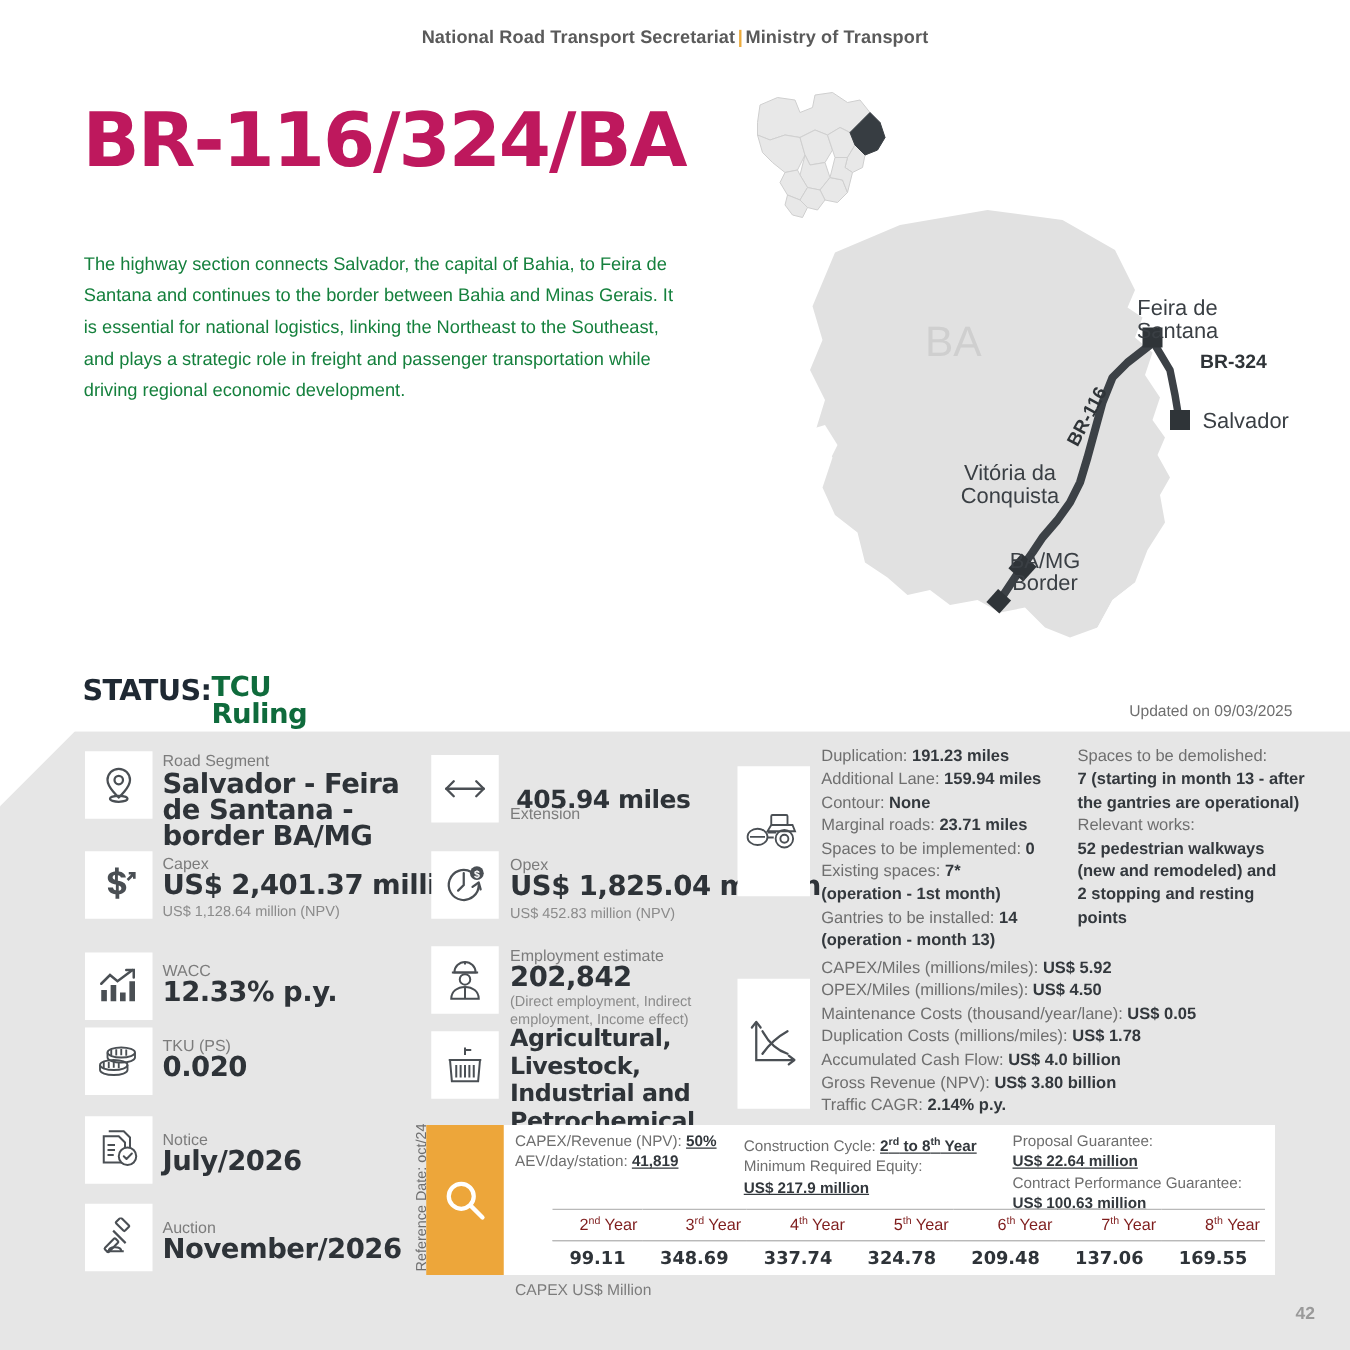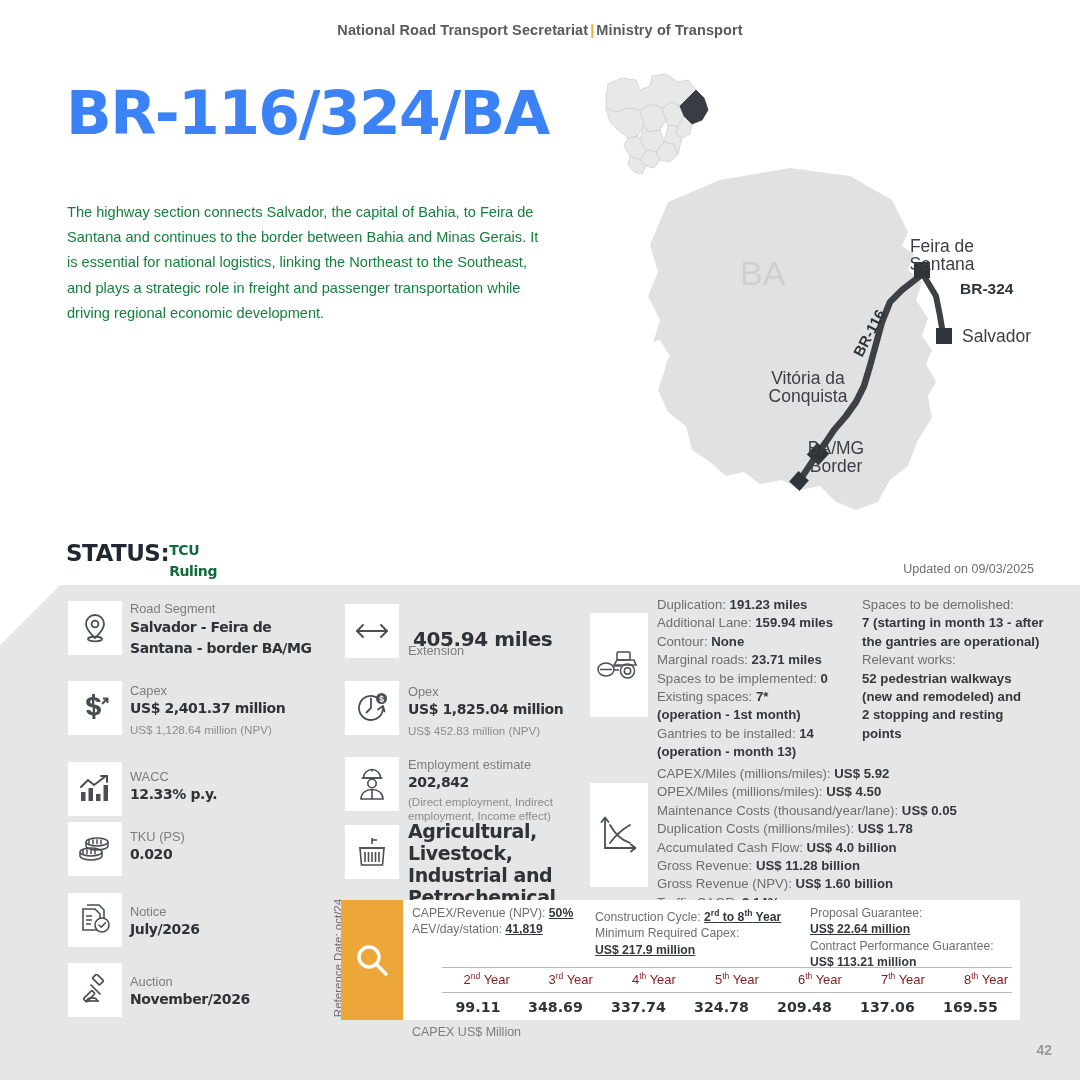--- a/index.html
+++ b/index.html
@@ -17,21 +17,21 @@
   .topbar {
     position: absolute; top: 22px; left: 0; width: 1080px;
     text-align: center; font-size: 14.5px; font-weight: bold;
     letter-spacing: .1px; color: #5a5a5a;
   }
   .topbar .sep { color: #ecab3c; font-weight: bold; padding: 0 2px; }
 
   .title {
     position: absolute; left: 66px; top: 83px;
     font-size: 60px; font-weight: 800; letter-spacing: -1.6px;
-    color: #3b82f6; line-height: 1;
+    color: #be185d; line-height: 1;
     font-family: "DejaVu Sans", sans-serif;
   }
   .subtitle {
     position: absolute; left: 67px; top: 148px;
     font-size: 31px; color: #eda63a; font-weight: 400; letter-spacing: -.3px;
   }
   .desc {
     position: absolute; left: 67px; top: 200px; width: 480px;
     font-size: 14.6px; line-height: 25.2px; color: #15803d;
   }
@@ -61,21 +61,21 @@
   }
 
   
   .tile {
     position: absolute; background: #ffffff;
     display: flex; align-items: center; justify-content: center;
   }
   .tile svg { display: block; }
 
   .lbl { position: absolute; font-size: 12.8px; color: #7c7c7c; line-height: 15px; }
-  .val { position: absolute; font-size: 14px; font-weight: 800; color: #2e3338;
+  .val { position: absolute; font-size: 22px; font-weight: 800; color: #2e3338;
          line-height: 21px; font-family: "DejaVu Sans", sans-serif; letter-spacing: -.4px; }
   .sub { position: absolute; font-size: 11.6px; color: #8b8b8b; line-height: 14px; }
 
   
   .rtext { position: absolute; font-size: 13.2px; line-height: 18.4px; color: #6e6e6e; }
   .rtext b { color: #33383d; font-weight: bold; }
   .rtext .sline { display: block; }
 
   
   .card {
@@ -354,22 +354,21 @@
       <path d="M11 27 C16 20 22 14 31 9" stroke-linecap="round"></path>
     </svg>
   </div>
 
   <div class="rtext" style="left:657px; top:765px; width:360px;">
     <span class="sline"><span>CAPEX/Miles (millions/miles):</span> <b>US$ 5.92</b></span>
     <span class="sline"><span>OPEX/Miles (millions/miles):</span> <b>US$ 4.50</b></span>
     <span class="sline"><span>Maintenance Costs (thousand/year/lane):</span> <b>US$ 0.05</b></span>
     <span class="sline"><span>Duplication Costs (millions/miles):</span> <b>US$ 1.78</b></span>
     <span class="sline"><span>Accumulated Cash Flow:</span> <b>US$ 4.0 billion</b></span>
-    <span class="sline"><span>Gross Revenue:</span> <b>US$ 11.28 billion</b></span>
-    <span class="sline"><span>Gross Revenue (NPV):</span> <b>US$ 1.60 billion</b></span>
+    <span class="sline"><span>Gross Revenue (NPV):</span> <b>US$ 3.80 billion</b></span>
     <span class="sline"><span>Traffic CAGR:</span> <b>2.14% p.y.</b></span>
   </div>
 
   <div class="refdate">
     <span>Reference Date: oct/24</span>
   </div>
   <div class="card"></div>
   <div class="card-orange">
     <svg width="34" height="34" viewBox="0 0 34 34" fill="none" stroke="#ffffff" stroke-width="3.4">
       <circle cx="14" cy="14" r="10"></circle>
@@ -377,29 +376,29 @@
     </svg>
   </div>
 
   <div class="card-col" style="left:412px; top:905px; width:175px;">
     <span class="sline"><span>CAPEX/Revenue (NPV):</span> <b>50%</b></span><br>
     <span class="sline"><span>AEV/day/station:</span> <b>41,819</b></span>
   </div>
 
   <div class="card-col" style="left:595px; top:905px; width:205px;">
     <span class="sline"><span>Construction Cycle:</span> <b>2<sup>rd</sup> to 8<sup>th</sup> Year</b></span><br>
-    <span class="sline">Minimum Required Capex:</span><br>
+    <span class="sline">Minimum Required Equity:</span><br>
     <span class="sline"><b>US$ 217.9 million</b></span>
   </div>
 
   <div class="card-col" style="left:810px; top:905px; width:215px;">
     <span class="sline">Proposal Guarantee:</span><br>
     <span class="sline"><b>US$ 22.64 million</b></span><br>
     <span class="sline">Contract Performance Guarantee:</span><br>
-    <span class="sline"><b>US$ 113.21 million</b></span>
+    <span class="sline"><b>US$ 100.63 million</b></span>
   </div>
 
   <table class="capex">
     <thead>
       <tr>
         <th>2<sup>nd</sup> Year</th>
         <th>3<sup>rd</sup> Year</th>
         <th>4<sup>th</sup> Year</th>
         <th>5<sup>th</sup> Year</th>
         <th>6<sup>th</sup> Year</th>

